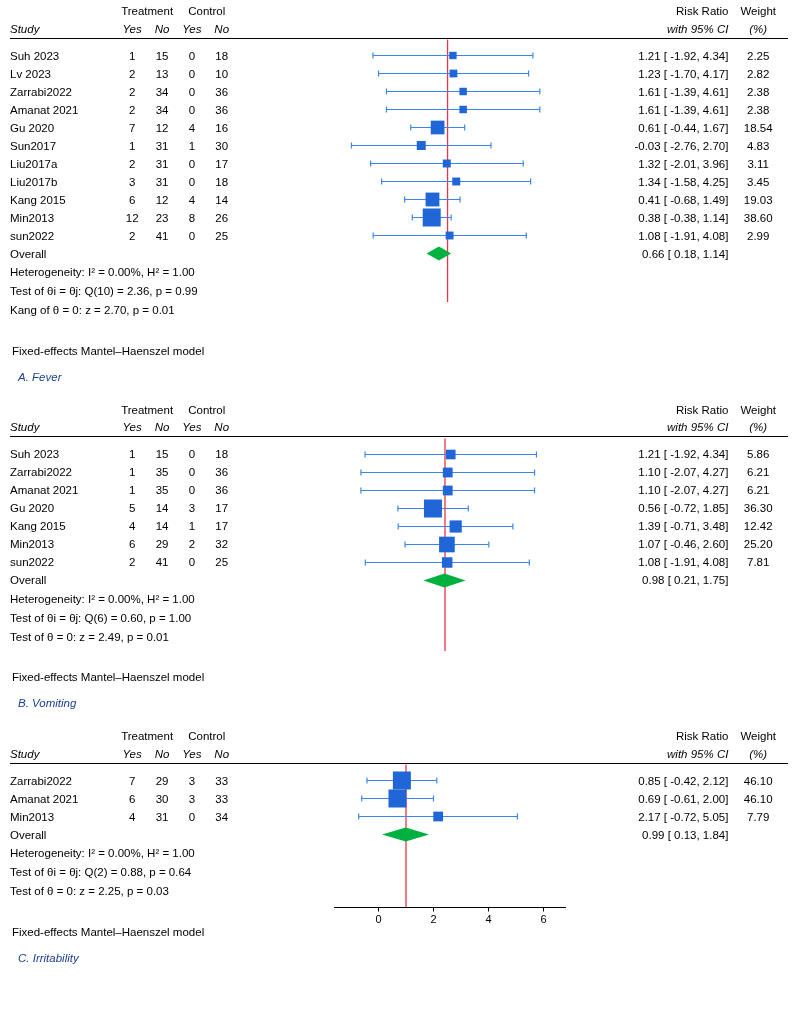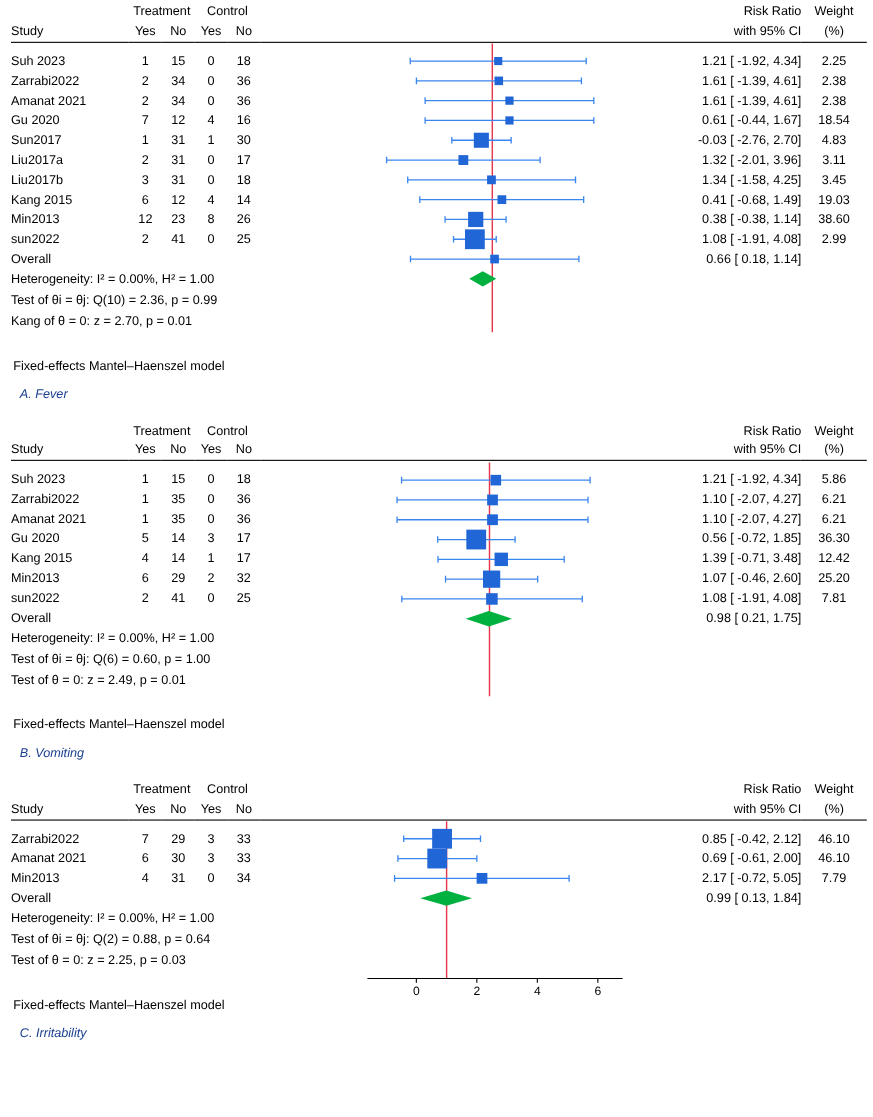--- a/index.html
+++ b/index.html
@@ -46,20 +46,21 @@
     margin-left: 20px;
   }
   .col-study { width: 108px; text-align: left; padding-left: 2px; }
   .col-num { width: 30px; text-align: center; }
   .col-plot { width: 330px; }
   .col-est { width: 170px; text-align: right; padding-right: 6px; }
   .col-wt { width: 60px; text-align: center; padding-right: 10px; }
   .row-h { height: 18px; }
   .hdr-rule {
     border-bottom: 1px solid #000;
+    font-style: italic;
   }
   .bold { font-weight: bold; }
   .stat-line {
     font-size: 11.5px;
     height: 19px;
     text-align: left;
     padding-left: 2px;
   }
   .model-line {
     font-size: 11.5px;
@@ -174,20 +175,30 @@
             <td class="col-study">Suh 2023</td>
             <td class="col-num">1</td>
             <td class="col-num">15</td>
             <td class="col-num">0</td>
             <td class="col-num">18</td>
             <td class="col-plot"></td>
             <td class="col-est">1.21 [ -1.92,  4.34]</td>
             <td class="col-wt">2.25</td>
           </tr>
           <tr class="row-h">
+            <td class="col-study">Lv 2023</td>
+            <td class="col-num">2</td>
+            <td class="col-num">13</td>
+            <td class="col-num">0</td>
+            <td class="col-num">10</td>
+            <td class="col-plot"></td>
+            <td class="col-est">1.23 [ -1.70,  4.17]</td>
+            <td class="col-wt">2.82</td>
+          </tr>
+          <tr class="row-h">
             <td class="col-study">Zarrabi2022</td>
             <td class="col-num">2</td>
             <td class="col-num">34</td>
             <td class="col-num">0</td>
             <td class="col-num">36</td>
             <td class="col-plot"></td>
             <td class="col-est">1.61 [ -1.39,  4.61]</td>
             <td class="col-wt">2.38</td>
           </tr>
           <tr class="row-h">

